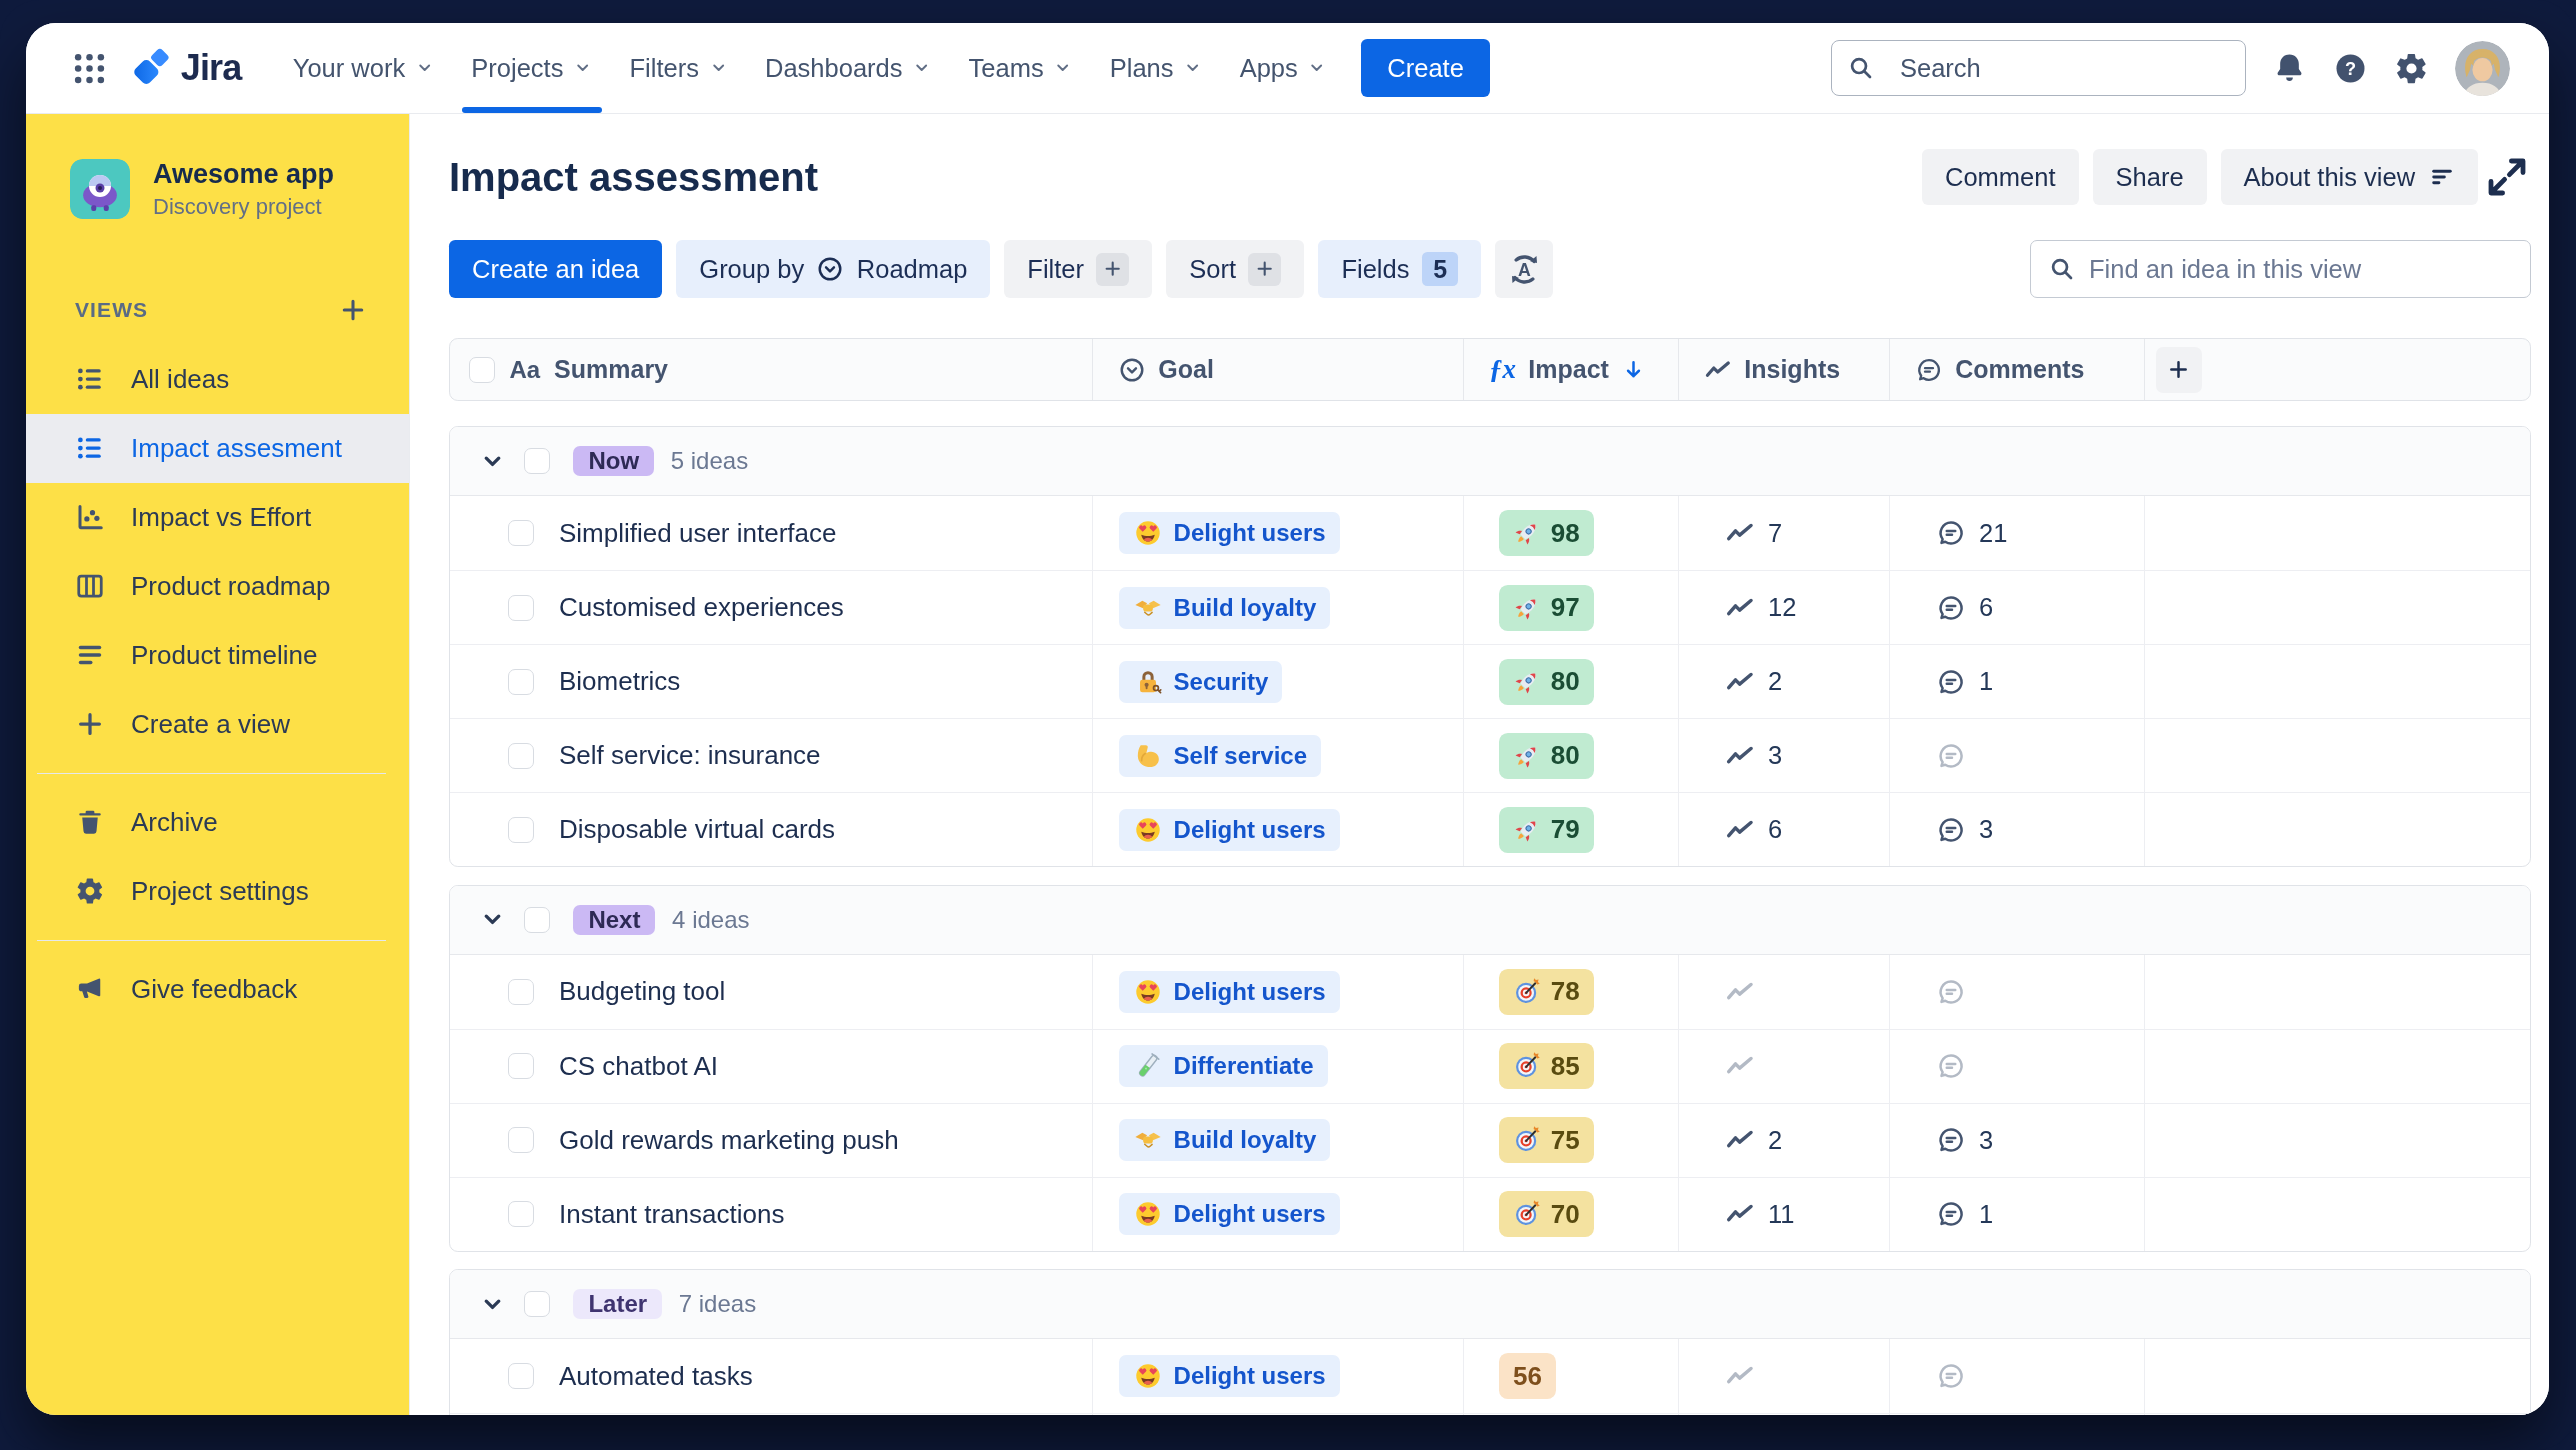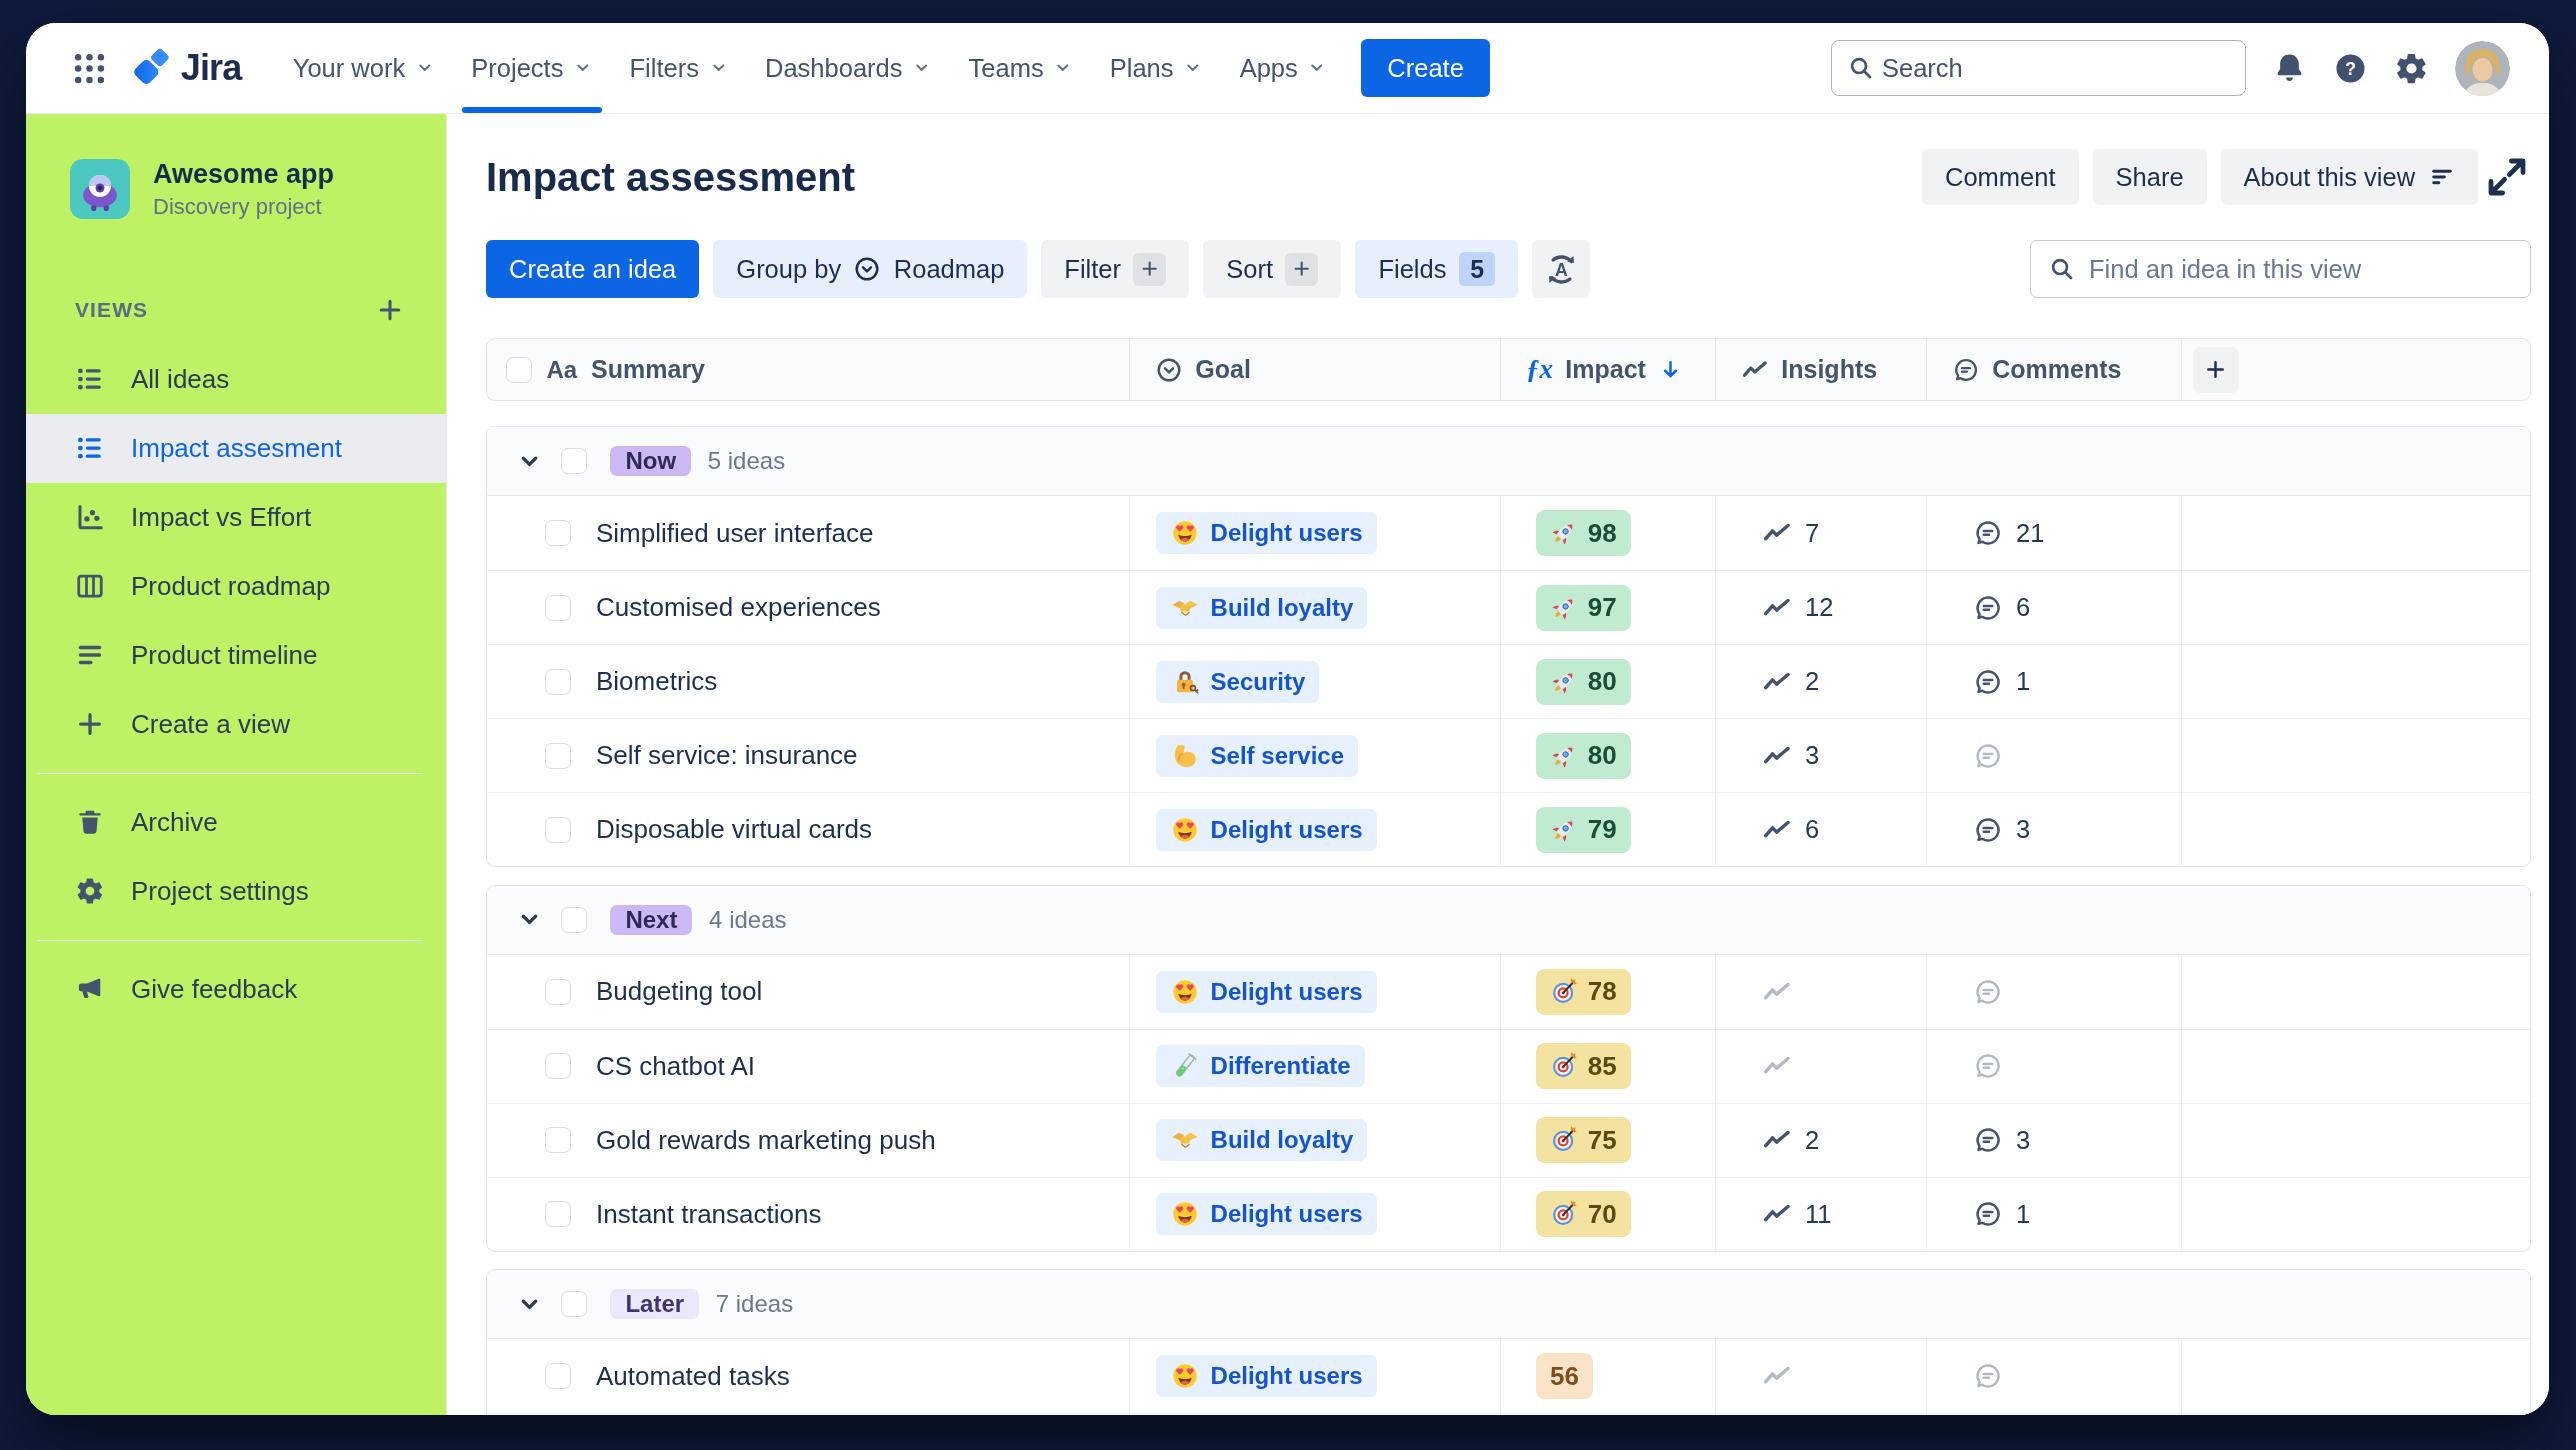--- a/index.html
+++ b/index.html
@@ -18,31 +18,31 @@
   .logo .mark{width:40px;height:40px}
   .logo .word{font-size:36px;font-weight:700;color:#1D2B4F;letter-spacing:-0.9px}
   .menu{display:flex;align-items:center;margin-left:33px;height:100%}
   .nav-item{position:relative;height:100%;display:flex;align-items:center;gap:9.7px;padding:0 18.5px;
     font-size:25.5px;font-weight:500;color:#44546E;cursor:pointer}
   .nav-item .ic{width:19.4px;height:19.4px;color:#626F86}
   .nav-item.active::after{content:"";position:absolute;left:8.8px;right:8.8px;bottom:0;height:6.2px;border-radius:3.5px;background:var(--accent)}
   .create-btn{margin-left:16px;height:58px;padding:0 26px;border-radius:6.2px;background:var(--accent);
     color:#fff;font-size:25.5px;font-weight:500;display:flex;align-items:center;cursor:pointer}
   .nav-right{margin-left:auto;display:flex;align-items:center;gap:26px}
-  .nav-search{display:flex;align-items:center;gap:8px;width:415px;height:56px;border:1.8px solid #ABB3BF;border-radius:8px;
+  .nav-search{display:flex;align-items:center;gap:26px;width:415px;height:56px;border:1.8px solid #ABB3BF;border-radius:8px;
     padding:0 16px;background:#fff}
   .nav-search .ic{width:26px;height:26px;color:#44546F}
   .nav-search input{border:0;outline:0;width:100%;font-size:25.5px;color:#1D2E4F;font-family:inherit;background:transparent}
   .nav-search input::placeholder{color:#44546E}
   .nav-ic{width:35px;height:35px;color:#42526E;cursor:pointer}
   .avatar{width:55px;height:55px;border-radius:50%;overflow:hidden;cursor:pointer;flex:none}
 
   
   .body{flex:1;display:flex;min-height:0}
-  .sidebar{width:421px;flex:none;background:#bef264;border-right:1.8px solid #E9EBEF;padding-top:44px;overflow:hidden}
+  .sidebar{width:384px;flex:none;background:#fde047;border-right:1.8px solid #E9EBEF;padding-top:44px;overflow:hidden}
   .main{flex:1;background:#fff;padding:0 17.6px 0 39px;position:relative;overflow:hidden}
 
   
   .project{display:flex;align-items:center;gap:23px;margin-left:44px}
   .project .p-icon{width:60px;height:60px;border-radius:12.3px;overflow:hidden}
   .p-name{font-size:27px;font-weight:700;color:#172B4D;line-height:1.2}
   .p-type{font-size:22px;color:#626F86;margin-top:3.5px}
   .views-head{display:flex;align-items:center;justify-content:space-between;margin:76px 42px 21px 49px}
   .views-label{font-size:21px;font-weight:700;letter-spacing:1.1px;color:#5A6B85}
   .views-add{width:28px;height:28px;color:#44546F;cursor:pointer}

